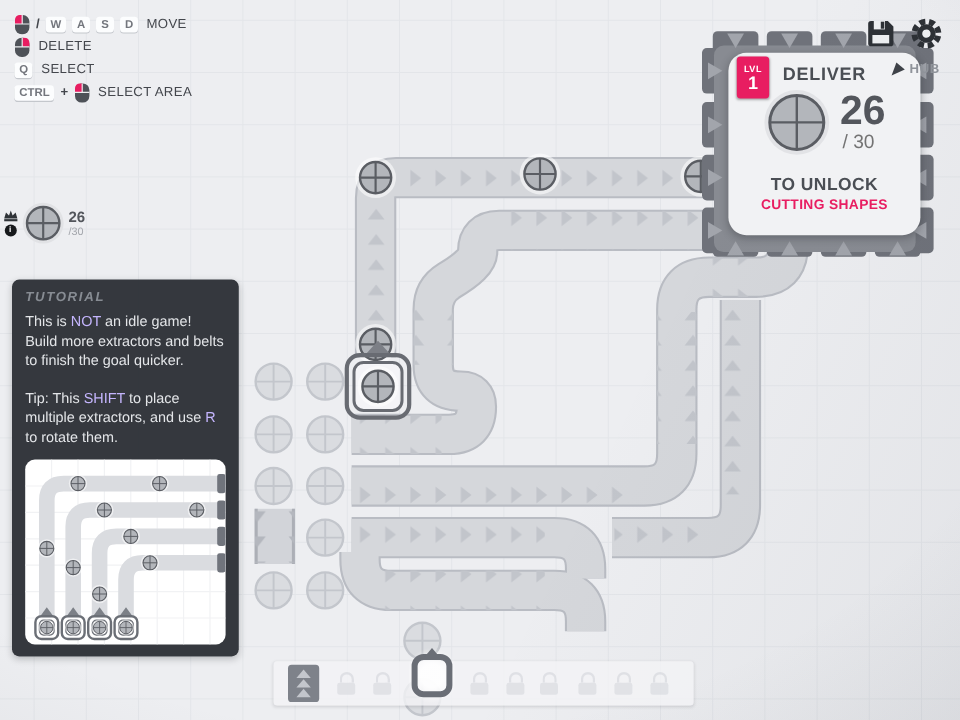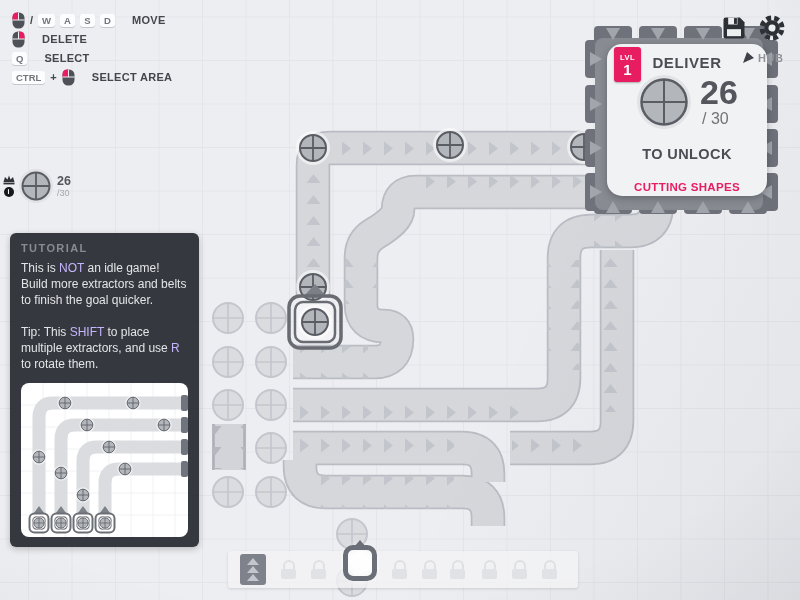--- a/index.html
+++ b/index.html
@@ -14,21 +14,21 @@
   #map{position:absolute;left:0;top:0;}
   .vignette{position:absolute;inset:0;pointer-events:none;
       background:radial-gradient(120% 115% at 42% 38%,rgba(0,0,0,0) 55%,rgba(58,64,76,.11) 90%,rgba(58,64,76,.17) 100%),
                  linear-gradient(115deg,transparent 62%,rgba(58,64,76,.06) 100%);}
 
   
   .keybinds{position:absolute;left:12px;top:12px;}
   .kb-row{display:flex;align-items:center;gap:5px;height:16px;margin-bottom:3px;}
   .kcap{display:inline-block;background:#fcfdfe;border-radius:3px;box-shadow:0 1px 0 #c4c7cc;
         color:#73767d;font-size:9.5px;font-weight:bold;padding:2px 4px;min-width:7px;text-align:center;line-height:9px;}
-  .kb-label{color:#43464c;font-size:11px;font-weight:bold;letter-spacing:.3px;margin-left:12px;}
+  .kb-label{color:#43464c;font-size:11px;font-weight:normal;letter-spacing:.3px;margin-left:2px;}
   .kb-sep{color:#43464c;font-size:11px;font-weight:bold;}
 
   
   .top-icons{position:absolute;right:14px;top:14px;display:flex;gap:10px;}
   .ticon{width:28px;height:28px;cursor:pointer;}
 
   
   .pinned{position:absolute;left:2px;top:167px;display:flex;align-items:center;gap:2px;}
   .pin-icons{display:flex;flex-direction:column;align-items:center;gap:2px;width:13px;}
   .info-dot{width:10px;height:10px;border-radius:50%;background:#17191c;color:#fff;
@@ -45,27 +45,27 @@
              color:#fff;box-shadow:0 1px 2px rgba(0,0,0,.3);display:flex;flex-direction:column;
              align-items:center;justify-content:center;}
   .lvl-badge .l1{font-size:7.5px;font-weight:bold;letter-spacing:.5px;}
   .lvl-badge .l2{font-size:15px;font-weight:bold;line-height:15px;}
   .deliver{margin-top:10px;font-size:15px;font-weight:bold;color:#4a4e54;letter-spacing:.6px;}
   .goal-row{display:flex;align-items:center;justify-content:center;gap:8px;margin-top:3px;}
   .goal-counts{text-align:left;}
   .g-count{font-size:34px;font-weight:bold;color:#53565c;line-height:.95;}
   .g-total{font-size:16px;color:#737373;margin-top:2px;margin-left:2px;}
   .unlock{margin-top:16px;font-size:14.5px;font-weight:bold;color:#4a4e54;letter-spacing:.4px;}
-  .reward{margin-top:19px;font-size:11.5px;font-weight:bold;color:#e81d61;letter-spacing:.3px;}
+  .reward{margin-top:3px;font-size:11.5px;font-weight:bold;color:#e81d61;letter-spacing:.3px;}
 
   
   .tutorial{position:absolute;left:10px;top:233px;width:189px;background:rgba(46,50,56,.97);
             border-radius:6px;padding:9px 11px 10px;box-sizing:border-box;z-index:4;
             box-shadow:0 2px 6px rgba(20,22,28,.25);}
-  .tut-title{color:#878c93;font-size:11px;font-weight:bold;letter-spacing:1.4px;}
+  .tut-title{color:#878c93;font-size:11px;font-weight:bold;letter-spacing:1.4px;font-style:italic;}
   .tutorial p{margin:7px 0 0;color:#e3e5e8;font-size:12px;line-height:1.32;}
   .tutorial p.second{margin-top:17px;}
   .hl{color:#c4b5fd;}
   .ill{margin-top:10px;background:#fff;border-radius:8px;padding:0;line-height:0;}
 
   
   .toolbar{position:absolute;left:228px;top:551px;width:350px;height:37px;z-index:3;
            background:rgba(243,244,246,.78);border-radius:3px;box-shadow:0 1px 3px rgba(20,22,28,.14);}
   .slot{position:absolute;cursor:pointer;}
   .belt-btn{left:12px;top:3px;width:26px;height:31px;background:#7e828a;border-radius:3px;

